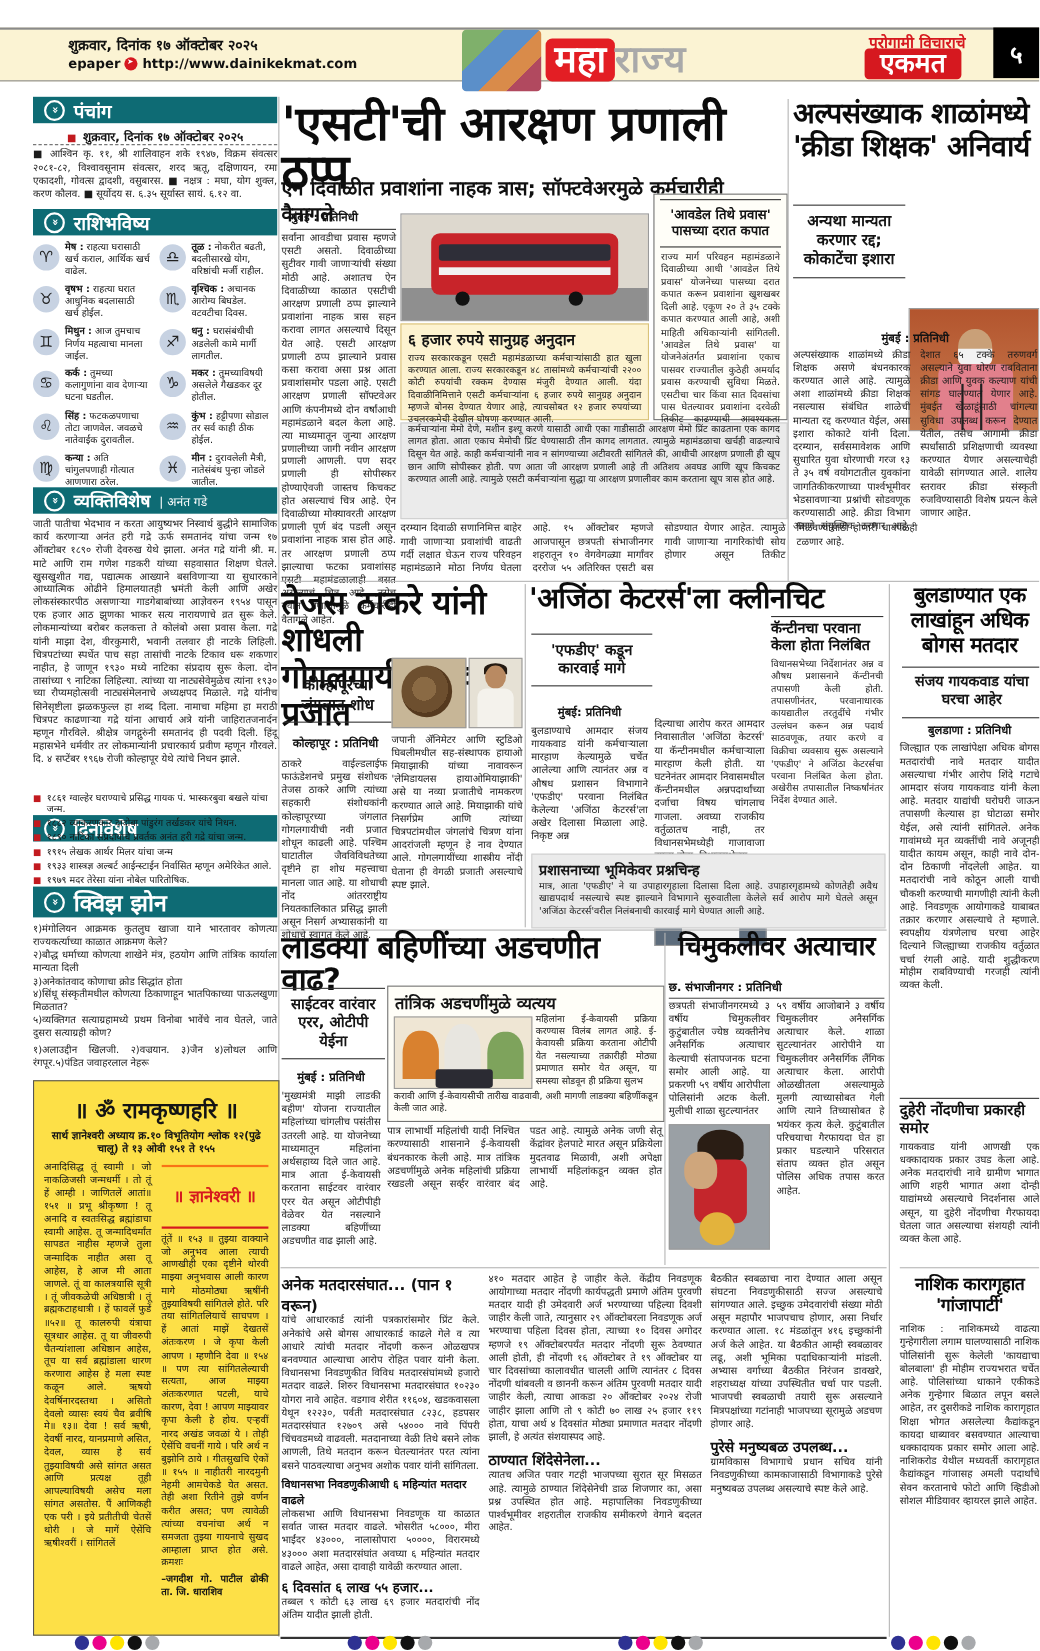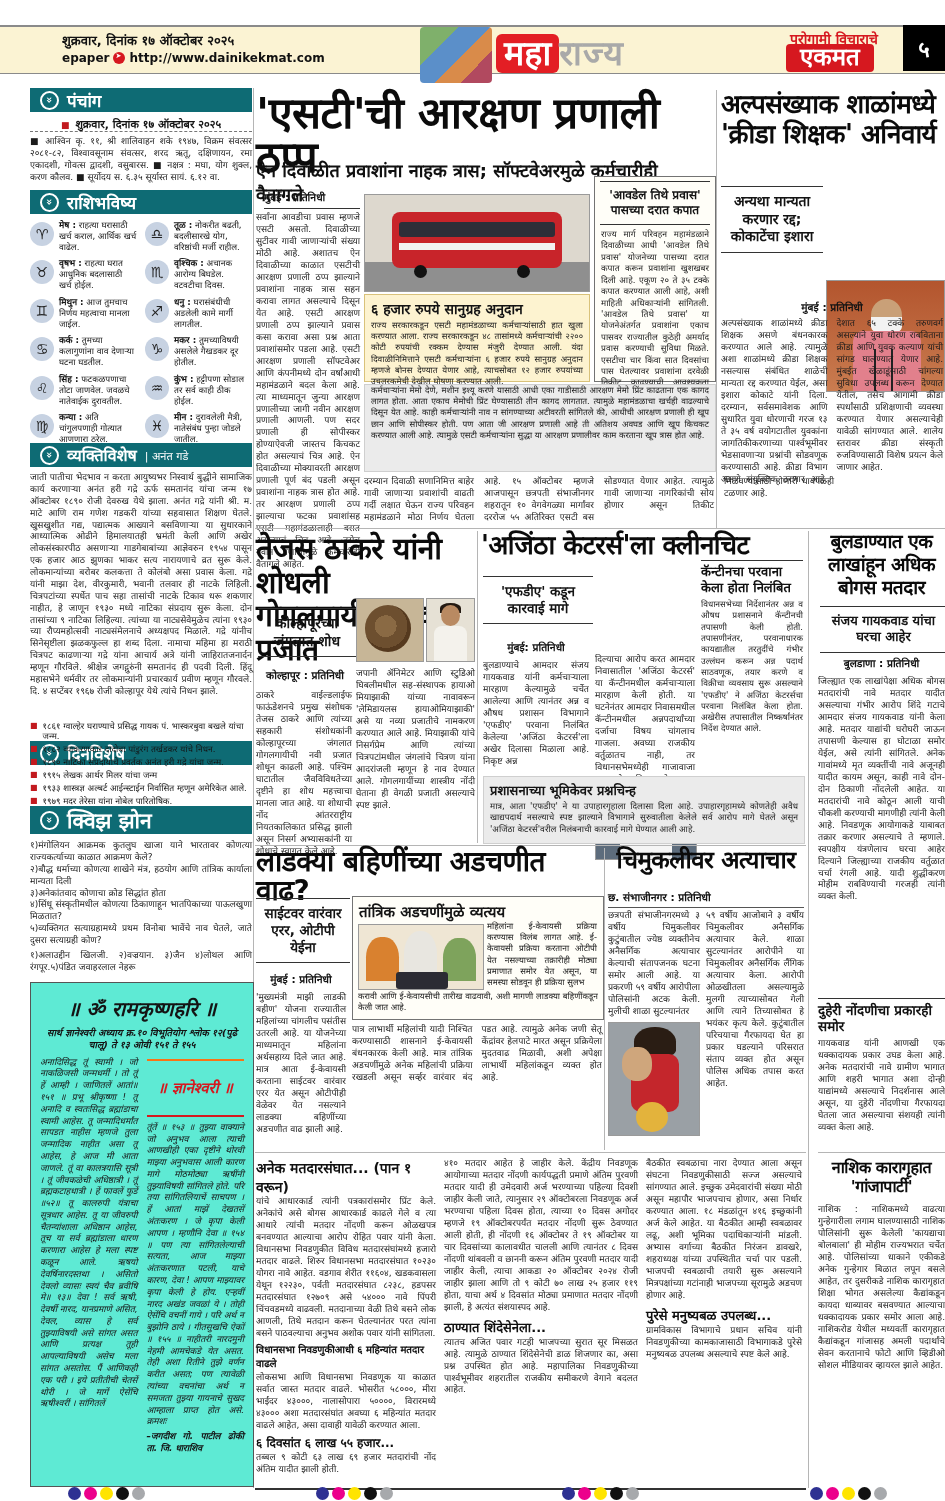--- a/index.html
+++ b/index.html
@@ -26,21 +26,21 @@
   .sdate{font-size:11px;font-weight:bold;text-align:center;}
   .sdate::before{content:"■";color:#c21a1f;margin-right:6px;font-size:9px;}
   .dashed{border-bottom:1px dashed #777;}
   .zgrid{display:grid;grid-template-columns:1fr 1fr;column-gap:8px;row-gap:6px;}
   .zitem{display:flex;gap:5px;align-items:flex-start;}
   .zic{width:24px;height:24px;border-radius:50%;background:#c7d2e2;color:#222;display:flex;align-items:center;justify-content:center;font-size:14px;flex:0 0 auto;margin-top:2px;}
   .ztext{font-size:8.6px;line-height:1.25;}
   .ztext b{font-size:8.8px;}
   .ditem{font-size:8.6px;line-height:1.22;display:flex;gap:5px;margin-bottom:2.5px;}
   .ditem::before{content:"■";color:#c21a1f;font-size:8px;flex:0 0 auto;}
-  .rambox{border:1.5px solid #555;background:#5eead4;font-style:italic;}
+  .rambox{border:1.5px solid #555;background:#fde047;}
   .ramtitle{font-size:20px;font-weight:bold;text-align:center;}
   .ramsub{font-size:9.5px;font-weight:bold;text-align:center;line-height:1.3;}
   .ramcols{display:flex;gap:9px;padding:0 9px;}
   .ramcol{flex:1;font-size:8.8px;line-height:1.34;text-align:justify;}
   .dnylogo{color:#d6181f;font-weight:bold;font-size:15px;text-align:center;border-top:2px solid #f97316;border-bottom:2px solid #d6181f;padding:17px 0;margin:2px 0 5px 0;}
   
   .hl{font-weight:bold;color:#0b0b0b;line-height:1.02;letter-spacing:-.5px;}
   .sub{font-weight:bold;color:#101010;}
   .byline{font-weight:bold;font-size:10.5px;}
   .rulehead{font-weight:bold;text-align:center;border-top:1.5px solid #333;border-bottom:1.5px solid #333;padding:6px 2px;line-height:1.25;}

